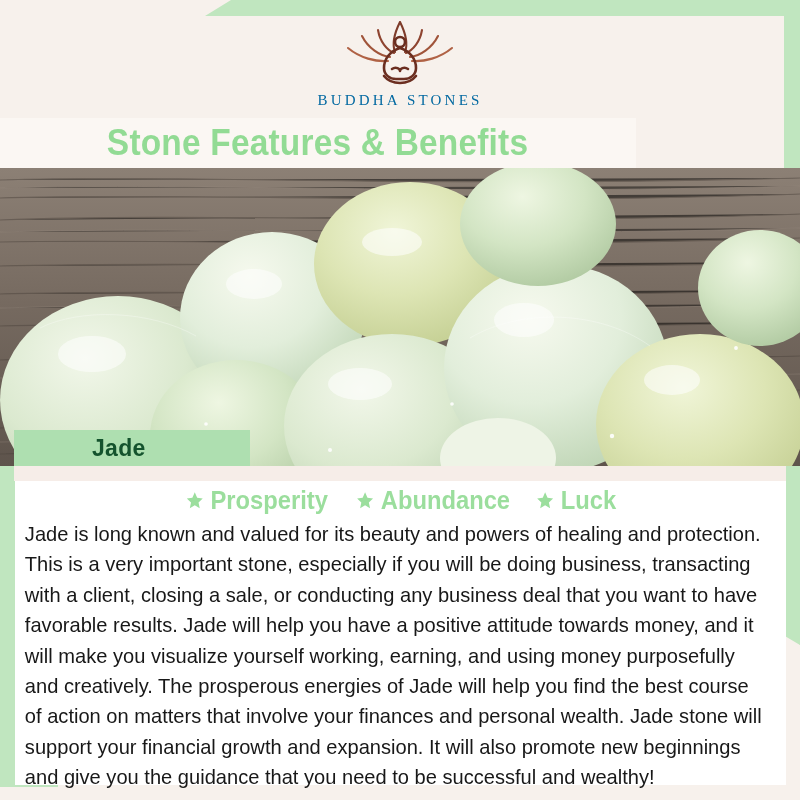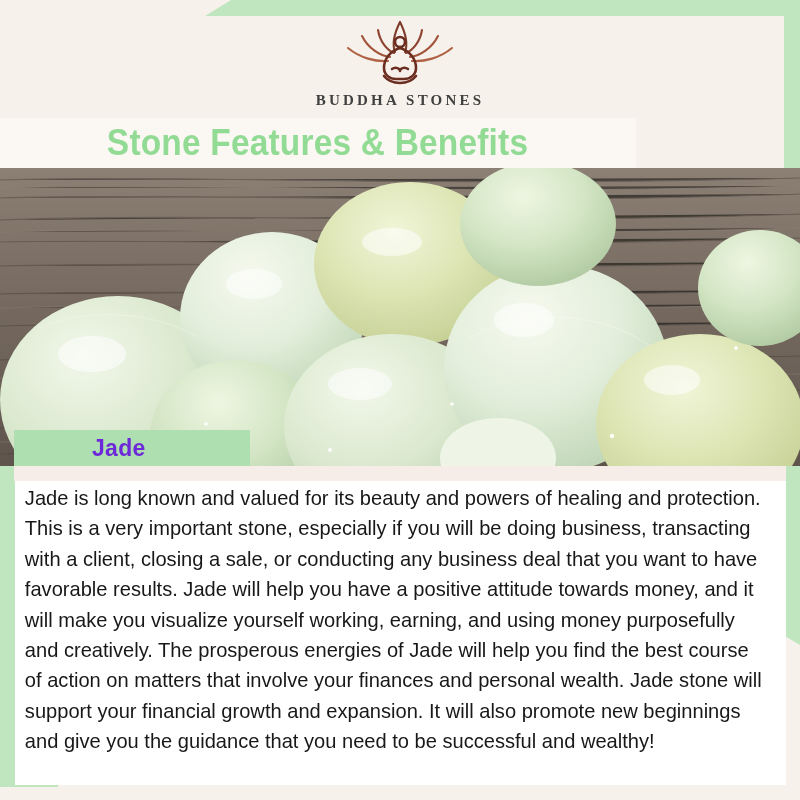--- a/index.html
+++ b/index.html
@@ -44,21 +44,21 @@
 
   
   .logo-wrap{
     position:absolute;left:0;top:18px;width:800px;height:100px;
     display:flex;flex-direction:column;align-items:center;justify-content:flex-start;
   }
   .logo-mark{width:120px;height:70px;display:block;}
   .logo-word{
     margin-top:4px;
     font-family:"Liberation Serif", serif;
-    font-size:15px;letter-spacing:3.2px;color:#404040;font-weight:700;
+    font-size:15px;letter-spacing:3.2px;color:#0369a1;font-weight:400;
   }
 
   
   .title-band{
     position:absolute;left:0;top:118px;width:636px;height:50px;
     background:#FBF7F3;
     display:flex;align-items:center;justify-content:center;
   }
   .title-band .title{
     font-family:"Liberation Sans Narrow","Liberation Sans",sans-serif;
@@ -80,21 +80,21 @@
   .photo svg{display:block;width:800px;height:298px;}
 
   
   .jade-band{
     position:absolute;left:14px;top:430px;width:236px;height:36px;
     background:#AEDFB0;
     display:flex;align-items:center;
   }
   .jade-band .jade-text{
     margin-left:78px;
-    color:#6d28d9;
+    color:#14532d;
     font-size:23px;
     font-weight:bold;
     letter-spacing:.3px;
   }
 
   
   .cream-gap{
     position:absolute;left:14px;top:466px;width:772px;height:15px;
     background:#F6EDE8;
   }
@@ -262,17 +262,37 @@
   </div>
 
   <div class="jade-band">
     <span class="jade-text">Jade</span>
   </div>
 
   <div class="cream-gap"></div>
 
   <div class="content">
 
+    <div class="benefits">
+      <span class="benefit">
+        <svg class="star" viewBox="0 0 24 24">
+          <polygon points="12,1.6 15.2,8.6 22.6,9.4 17,14.4 18.6,21.8 12,18 5.4,21.8 7,14.4 1.4,9.4 8.8,8.6" fill="#9BDE9D"></polygon>
+        </svg>
+        <span>Prosperity</span>
+      </span>
+      <span class="benefit">
+        <svg class="star" viewBox="0 0 24 24">
+          <polygon points="12,1.6 15.2,8.6 22.6,9.4 17,14.4 18.6,21.8 12,18 5.4,21.8 7,14.4 1.4,9.4 8.8,8.6" fill="#9BDE9D"></polygon>
+        </svg>
+        <span>Abundance</span>
+      </span>
+      <span class="benefit">
+        <svg class="star" viewBox="0 0 24 24">
+          <polygon points="12,1.6 15.2,8.6 22.6,9.4 17,14.4 18.6,21.8 12,18 5.4,21.8 7,14.4 1.4,9.4 8.8,8.6" fill="#9BDE9D"></polygon>
+        </svg>
+        <span>Luck</span>
+      </span>
+    </div>
 
     <div class="body-text">Jade is long known and valued for its beauty and powers of healing and protection. This is a very important stone, especially if you will be doing business, transacting with a client, closing a sale, or conducting any business deal that you want to have favorable results. Jade will help you have a positive attitude towards money, and it will make you visualize yourself working, earning, and using money purposefully and creatively. The prosperous energies of Jade will help you find the best course of action on matters that involve your finances and personal wealth. Jade stone will support your financial growth and expansion. It will also promote new beginnings and give you the guidance that you need to be successful and wealthy!</div>
   </div>
 
 </div>
 
 </body></html>

